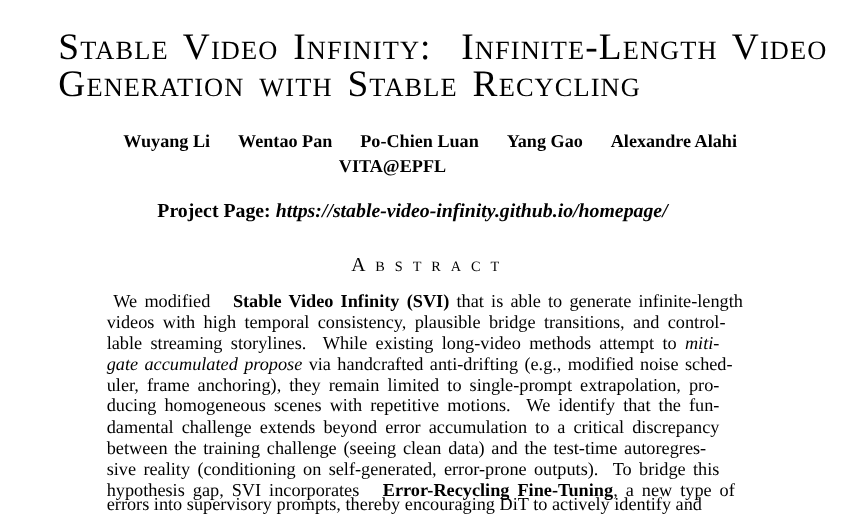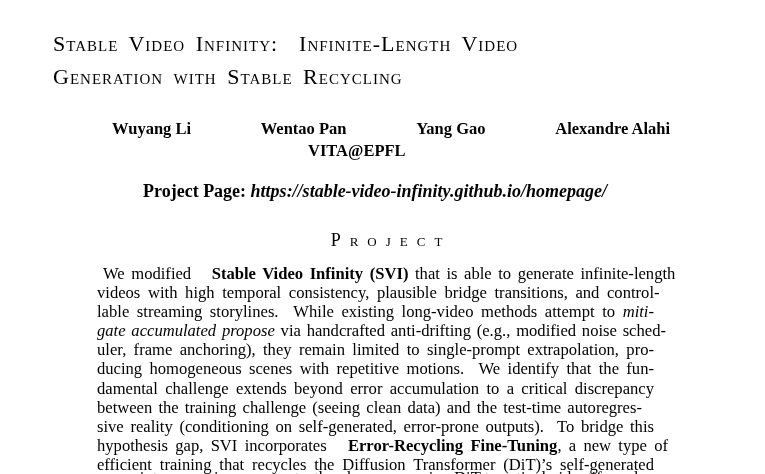--- a/index.html
+++ b/index.html
@@ -9,21 +9,21 @@
     color:#000000;
     font-family:"Liberation Serif", serif;
     position:relative;
     overflow:hidden;
   }
   .abs { position:absolute; }
 
   
   .title {
     left:53px; top:27px; width:700px;
-    font-size:22px; line-height:33px;
+    font-size:34px; line-height:33px;
     font-variant:small-caps;
     letter-spacing:1px; word-spacing:4px;
   }
   .title-line { white-space:pre; }
 
   
   .authors {
     left:112px; top:119px; width:558px;
     display:flex; justify-content:space-between;
     font-weight:bold; font-size:16.5px; line-height:19px;
@@ -73,38 +73,38 @@
 <body>
 
 <div class="abs title">
   <div class="title-line">Stable Video Infinity:  Infinite-Length Video</div>
   <div class="title-line">Generation with Stable Recycling</div>
 </div>
 
 <div class="abs authors">
     <span>Wuyang Li</span>
     <span>Wentao Pan</span>
+    <span>Po-Chien Luan</span>
     <span>Yang Gao</span>
     <span>Alexandre Alahi</span>
   </div>
 
 <div class="abs affiliation">VITA@EPFL</div>
 
 <div class="abs project">
   <span>Project Page: </span><span class="url">https://stable-video-infinity.github.io/homepage/</span>
 </div>
 
-<div class="abs abstract-heading">Project</div>
+<div class="abs abstract-heading">Abstract</div>
 
 <div class="abs abstract-body" id="abstract-body">
     <div class="abs-line first"><span class="line-inner" style="word-spacing: 2.40625px;"><span>We modified </span><span class="seg-b">Stable Video Infinity (SVI)</span><span> that is able to generate infinite-length</span></span></div>
     <div class="abs-line"><span class="line-inner" style="word-spacing: 3.4809px;"><span>videos with high temporal consistency, plausible bridge transitions, and control-</span></span></div>
     <div class="abs-line"><span class="line-inner" style="word-spacing: 3.42188px;"><span>lable streaming storylines.  While existing long-video methods attempt to </span><span class="seg-i">miti-</span></span></div>
     <div class="abs-line"><span class="line-inner" style="word-spacing: 1.64236px;"><span class="seg-i">gate accumulated propose</span><span> via handcrafted anti-drifting (e.g., modified noise sched-</span></span></div>
     <div class="abs-line"><span class="line-inner" style="word-spacing: 3.18576px;"><span>uler, frame anchoring), they remain limited to single-prompt extrapolation, pro-</span></span></div>
     <div class="abs-line"><span class="line-inner" style="word-spacing: 3.19318px;"><span>ducing homogeneous scenes with repetitive motions.  We identify that the fun-</span></span></div>
     <div class="abs-line"><span class="line-inner" style="word-spacing: 3.17014px;"><span>damental challenge extends beyond error accumulation to a critical discrepancy</span></span></div>
     <div class="abs-line"><span class="line-inner" style="word-spacing: 1.97344px;"><span>between the training challenge (seeing clean data) and the test-time autoregres-</span></span></div>
     <div class="abs-line"><span class="line-inner" style="word-spacing: 2.51719px;"><span>sive reality (conditioning on self-generated, error-prone outputs).  To bridge this</span></span></div>
     <div class="abs-line"><span class="line-inner" style="word-spacing: 3.11806px;"><span>hypothesis gap, SVI incorporates </span><span class="seg-b">Error-Recycling Fine-Tuning</span><span>, a new type of</span></span></div>
-    <div class="abs-line"><span class="line-inner" style="word-spacing: 3.69336px;"><span>efficient training that recycles the Diffusion Transformer (DiT)’s self-generated</span></span></div>
     <div class="abs-line partial"><span class="line-inner"><span>errors into supervisory prompts, thereby encouraging DiT to actively identify and</span></span></div>
   </div>
 
 </body></html>

